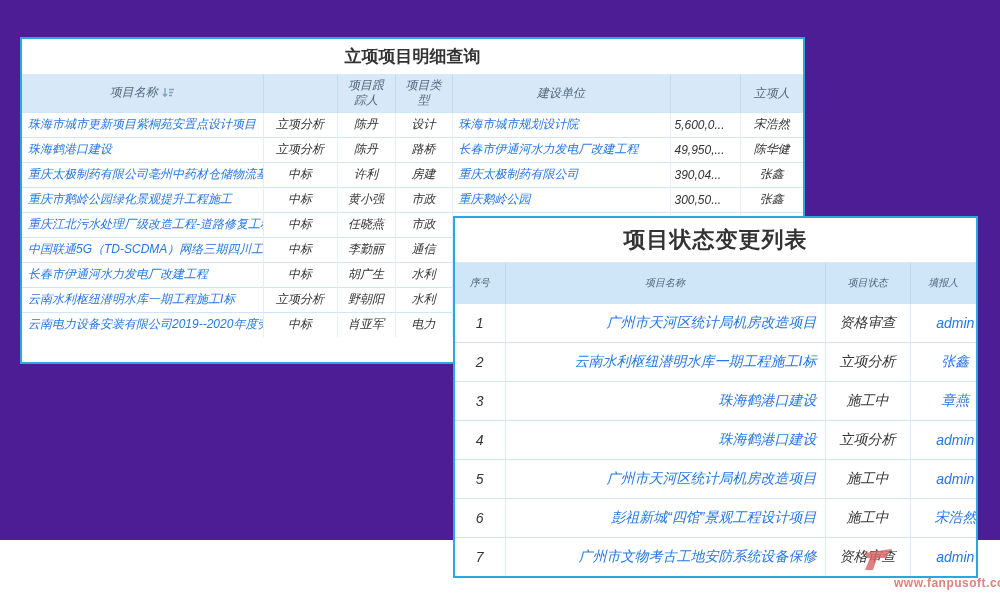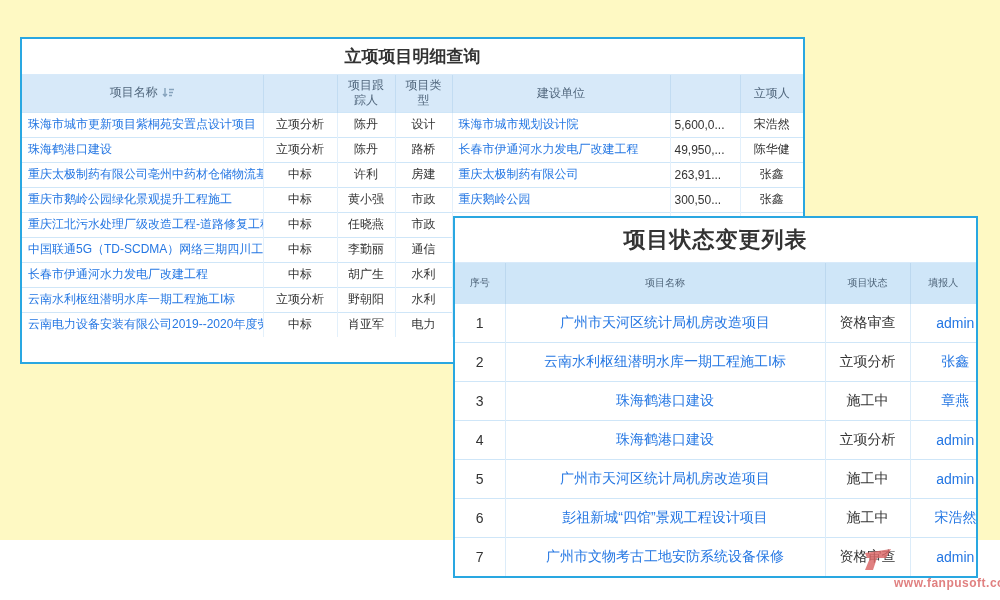--- a/index.html
+++ b/index.html
@@ -1,29 +1,29 @@
 <!DOCTYPE html>
 <html lang="zh"><head>
 <meta charset="utf-8">
 <style>
   * { margin:0; padding:0; box-sizing:border-box; }
   html,body { width:1000px; height:600px; background:#ffffff; overflow:hidden;
               font-family:"Liberation Sans","DejaVu Sans",sans-serif; }
-  .stage { position:relative; width:1000px; height:540px; background:#fef9c3; }
+  .stage { position:relative; width:1000px; height:540px; background:#4c1d95; }
 
   .panel { position:absolute; background:#fff; border:2px solid #29a7e1; }
   #panel1 { left:20px; top:37px; width:785px; height:327px; z-index:1; }
   #panel2 { left:453px; top:216px; width:525px; height:362px; z-index:2; }
 
   .panel-title { display:flex; align-items:center; justify-content:center;
                  font-weight:bold; color:#333; border-bottom:1px solid #d8eafa; }
   #panel1 .panel-title { height:36px; font-size:17px; }
   #panel2 .panel-title { height:45px; font-size:22px; letter-spacing:1px; }
 
-  table { border-collapse:collapse; table-layout:fixed; width:100%; }
+  table { border-collapse:collapse; table-layout:fixed; width:100%;font-style:italic; }
   td,th { overflow:hidden; white-space:nowrap; font-weight:normal; }
 
   
   #t1 th { background:#d7e9f9; color:#51677d; font-size:12px; text-align:center;
            height:37px; line-height:1.25; border-right:1px solid #c2dcf2;
            padding:0 5px; white-space:normal; vertical-align:middle; }
   #t1 th:last-child { border-right:none; }
   #t1 td { height:25px; font-size:12px; color:#333; text-align:center;
            border-top:1px solid #cfe6f8; border-right:1px solid #e3f0fb;
            vertical-align:middle; padding:0 4px; }
@@ -32,21 +32,21 @@
   #t1 td.amount { text-align:left; }
 
   
   #t2 th { background:#cfe6f8; color:#4e6479; font-size:10px; text-align:center;
            height:40px; border-right:1px solid #bcd8ef; vertical-align:middle; }
   #t2 th:last-child { border-right:none; }
   #t2 td { height:39px; font-size:14px; color:#333; text-align:center;
            border-top:1px solid #cfe6f8; border-right:1px solid #dcecf9;
            vertical-align:middle; }
   #t2 td:last-child { border-right:none;padding-left:24px; }
-  #t2 td.cell-left { text-align:center; padding:0 16px; }
+  #t2 td.cell-left { text-align:right; padding:0 8px; }
 
   a.lnk { color:#2577e3; text-decoration:none; cursor:pointer; }
 
   .sort-icon { display:inline-block; vertical-align:-2px; margin-left:4px; }
 
   
   .watermark { position:absolute; left:864px; top:546px; z-index:9;
                color:rgba(217,100,100,0.82); pointer-events:none; }
   .wm-row { display:flex; align-items:center; }
   .wm-brand { font-size:22px; font-weight:bold; letter-spacing:2px; }
@@ -106,21 +106,21 @@
             <td class="cell-left"><a class="lnk">长春市伊通河水力发电厂改建工程</a></td>
             <td class="amount">49,950,...</td>
             <td>陈华健</td>
           </tr>
           <tr>
             <td class="cell-left"><a class="lnk">重庆太极制药有限公司亳州中药材仓储物流基地</a></td>
             <td>中标</td>
             <td>许利</td>
             <td>房建</td>
             <td class="cell-left"><a class="lnk">重庆太极制药有限公司</a></td>
-            <td class="amount">263,91...</td>
+            <td class="amount">390,04...</td>
             <td>张鑫</td>
           </tr>
           <tr>
             <td class="cell-left"><a class="lnk">重庆市鹅岭公园绿化景观提升工程施工</a></td>
             <td>中标</td>
             <td>黄小强</td>
             <td>市政</td>
             <td class="cell-left"><a class="lnk">重庆鹅岭公园</a></td>
             <td class="amount">300,50...</td>
             <td>张鑫</td>

